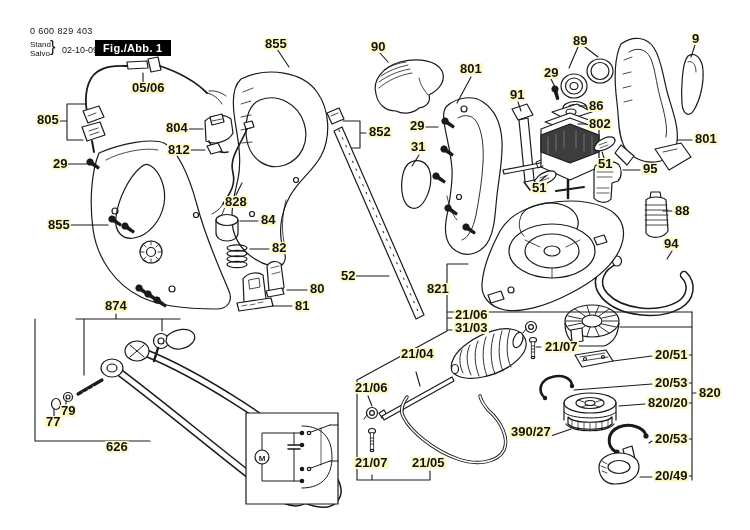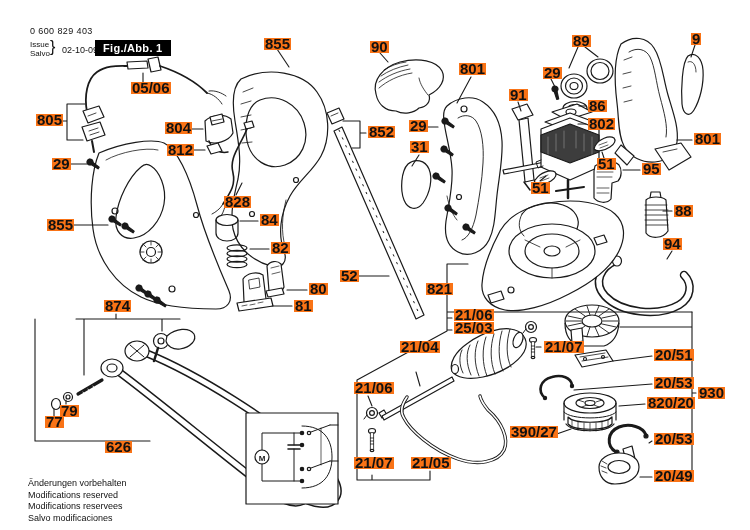--- a/index.html
+++ b/index.html
@@ -1,20 +1,20 @@
 <!DOCTYPE html>
 <html><head>
 <meta charset="utf-8">
 <style>
   html,body{margin:0;padding:0;background:#fff;}
   .page{position:relative;width:750px;height:530px;background:#fff;overflow:hidden;
         font-family:"Liberation Sans",sans-serif;color:#111;}
   .page svg.art{position:absolute;left:0;top:0;}
-  .lbl{position:absolute;font-size:15px;font-weight:bold;line-height:12px;
-       white-space:nowrap;background:#f97316;padding:0 1px;text-align:right;}
+  .lbl{position:absolute;font-size:13px;font-weight:bold;line-height:12px;
+       white-space:nowrap;background:#fef9c3;padding:0 1px;text-align:right;}
   .hdr-pn{position:absolute;left:30px;top:26px;font-size:9px;letter-spacing:.4px;}
   .hdr-stand{position:absolute;left:30px;top:41px;font-size:8px;line-height:8.5px;}
   .hdr-brace{position:absolute;left:50px;top:38px;font-size:16px;font-weight:400;}
   .hdr-date{position:absolute;left:62px;top:45px;font-size:9px;}
   .figbox{position:absolute;left:95px;top:40px;background:#000;color:#fff;
           font-size:11px;font-weight:bold;padding:2px 8px;letter-spacing:.3px;}
   .footer{position:absolute;left:28px;top:478px;font-size:9px;line-height:11.5px;}
 </style>
 </head>
 <body>
@@ -384,21 +384,21 @@
       <path d="M551,436 L571,429"></path>
       <path d="M116,314 V319 M76,319 H180 M84,319 V375 M162,319 V331"></path>
       <path d="M35,319 V441 M35,441 H150 M118,441 V444"></path>
       <path d="M66,404 V400 M54,419 V409"></path>
     </g>
   </g>
 </svg>
 
 <div class="hdr-pn">0 600 829 403</div>
 <div class="hdr-stand">
-  <div>Issue</div>
+  <div>Stand</div>
   <div>Salvo</div>
 </div>
 <div class="hdr-brace">}</div>
 <div class="hdr-date">02-10-09</div>
 <div class="figbox">Fig./Abb. 1</div>
 
 <div class="lbl" style="left:131px;top:82px">05/06</div>
 <div class="lbl" style="left:36px;top:114px">805</div>
 <div class="lbl" style="left:52px;top:158px">29</div>
 <div class="lbl" style="left:47px;top:219px">855</div>
@@ -423,38 +423,32 @@
 <div class="lbl" style="left:588px;top:118px">802</div>
 <div class="lbl" style="left:531px;top:182px">51</div>
 <div class="lbl" style="left:597px;top:158px">51</div>
 <div class="lbl" style="left:691px;top:33px">9</div>
 <div class="lbl" style="left:694px;top:133px">801</div>
 <div class="lbl" style="left:642px;top:163px">95</div>
 <div class="lbl" style="left:674px;top:205px">88</div>
 <div class="lbl" style="left:663px;top:238px">94</div>
 <div class="lbl" style="left:426px;top:283px">821</div>
 <div class="lbl" style="left:454px;top:309px">21/06</div>
-<div class="lbl" style="left:454px;top:322px">25/03</div>
+<div class="lbl" style="left:454px;top:322px">31/03</div>
 <div class="lbl" style="left:544px;top:341px">21/07</div>
-<div class="lbl" style="left:400px;top:341px">21/04</div>
+<div class="lbl" style="left:400px;top:348px">21/04</div>
 <div class="lbl" style="left:354px;top:382px">21/06</div>
 <div class="lbl" style="left:354px;top:457px">21/07</div>
 <div class="lbl" style="left:411px;top:457px">21/05</div>
 <div class="lbl" style="left:510px;top:426px">390/27</div>
 <div class="lbl" style="left:654px;top:349px">20/51</div>
 <div class="lbl" style="left:654px;top:377px">20/53</div>
 <div class="lbl" style="left:647px;top:397px">820/20</div>
 <div class="lbl" style="left:654px;top:433px">20/53</div>
 <div class="lbl" style="left:654px;top:470px">20/49</div>
-<div class="lbl" style="left:698px;top:387px">930</div>
+<div class="lbl" style="left:698px;top:387px">820</div>
 <div class="lbl" style="left:104px;top:300px">874</div>
 <div class="lbl" style="left:60px;top:405px">79</div>
 <div class="lbl" style="left:45px;top:416px">77</div>
 <div class="lbl" style="left:105px;top:441px">626</div>
 
-<div class="footer">
-  <div>Änderungen vorbehalten</div>
-  <div>Modifications reserved</div>
-  <div>Modifications reservees</div>
-  <div>Salvo modificaciones</div>
+
 </div>
 
-</div>
-
 </body></html>

